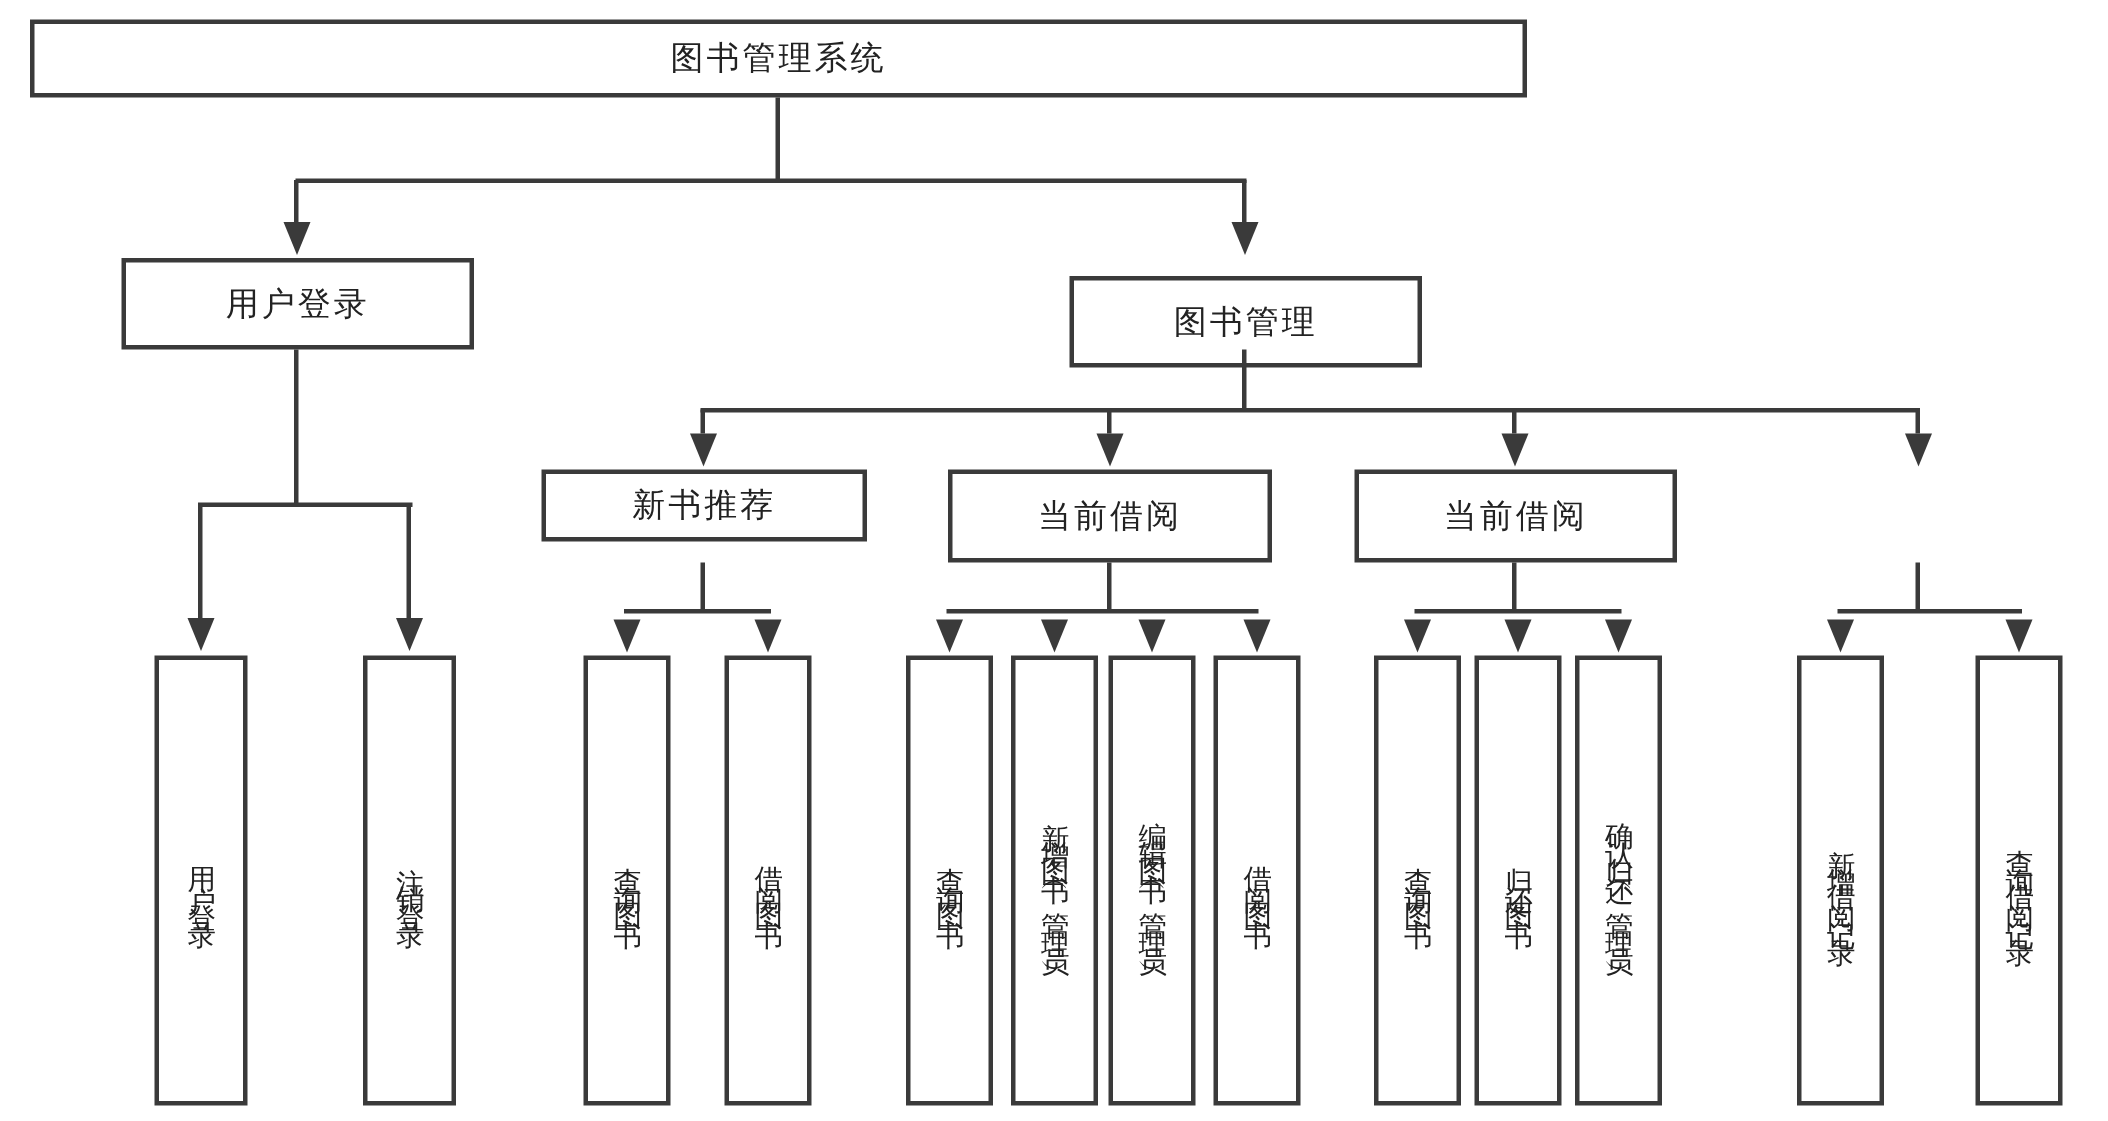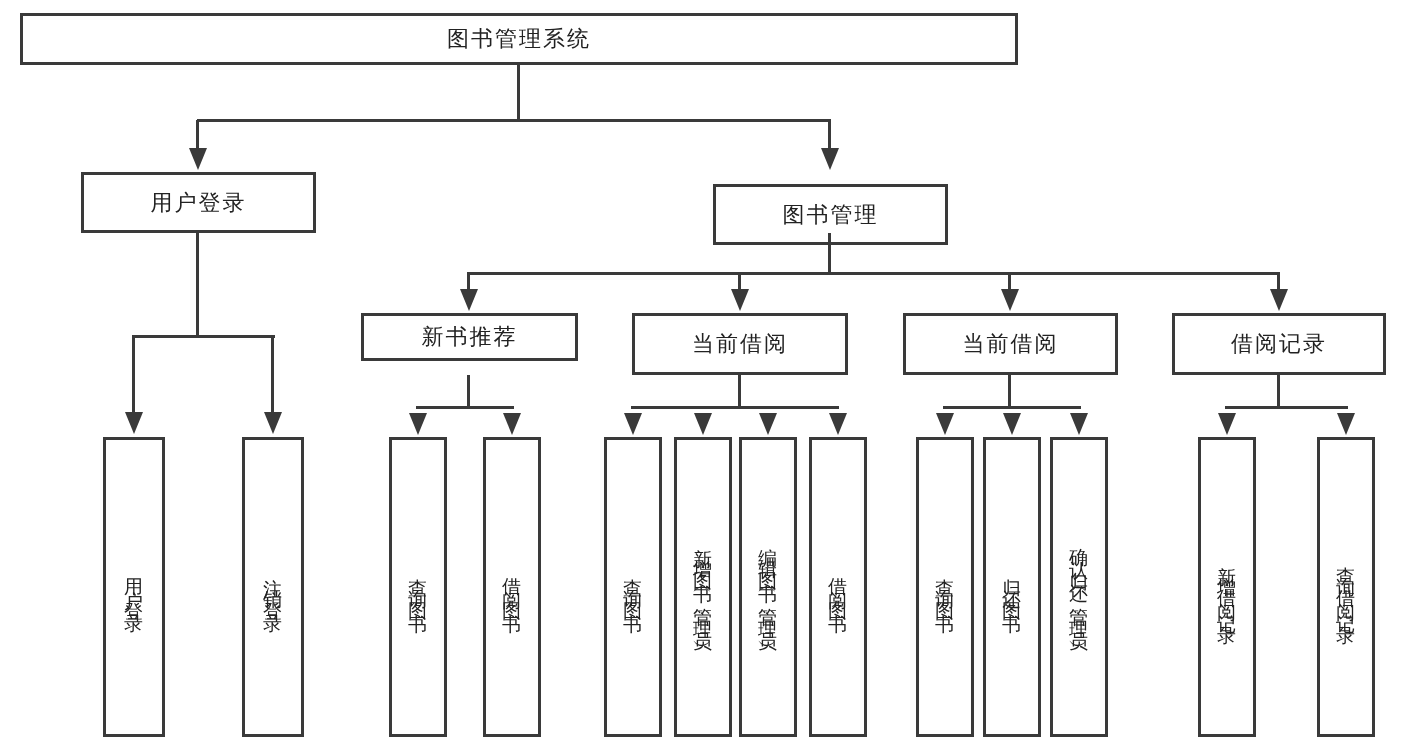--- a/index.html
+++ b/index.html
@@ -81,23 +81,20 @@
   </div>
 
   <div class="box" style="left:361px;top:313px;width:217px;height:48px">
     <span class="hlabel">新书推荐</span>
   </div>
   <div class="box" style="left:632px;top:313px;width:216px;height:62px">
     <span class="hlabel">当前借阅</span>
   </div>
   <div class="box" style="left:903px;top:313px;width:215px;height:62px">
     <span class="hlabel">当前借阅</span>
-  </div>
-  <div class="box" style="left:1172px;top:313px;width:214px;height:62px">
-    <span class="hlabel">借阅记录</span>
   </div>
 
   <div class="box leaf" style="left:103px;width:62px">
     <span class="vtext">用户登录</span>
   </div>
   <div class="box leaf" style="left:242px;width:62px">
     <span class="vtext">注销登录</span>
   </div>
   <div class="box leaf" style="left:389px">
     <span class="vtext">查询图书</span>

